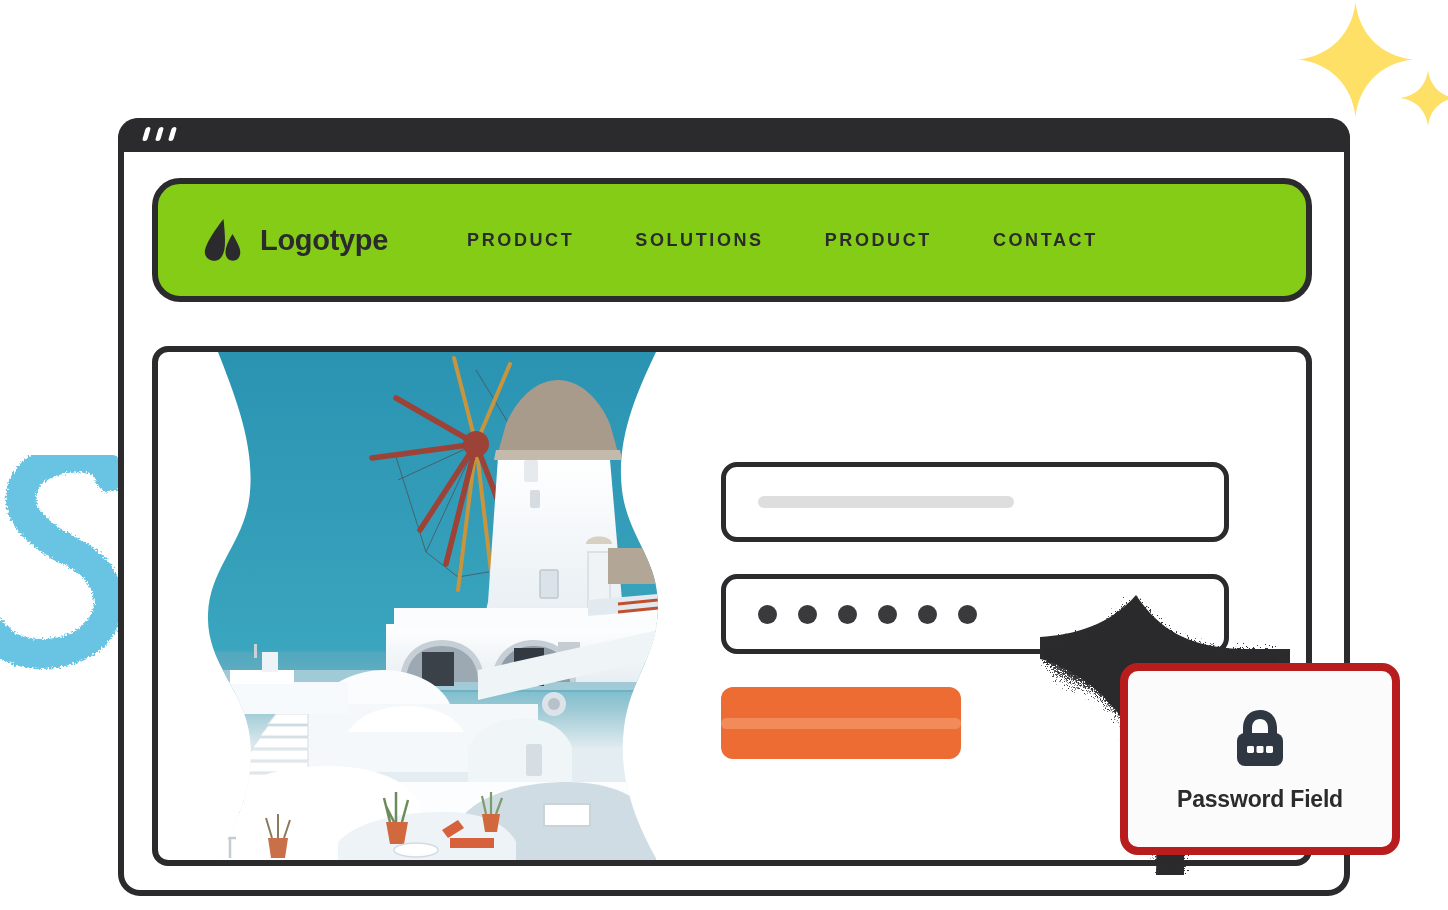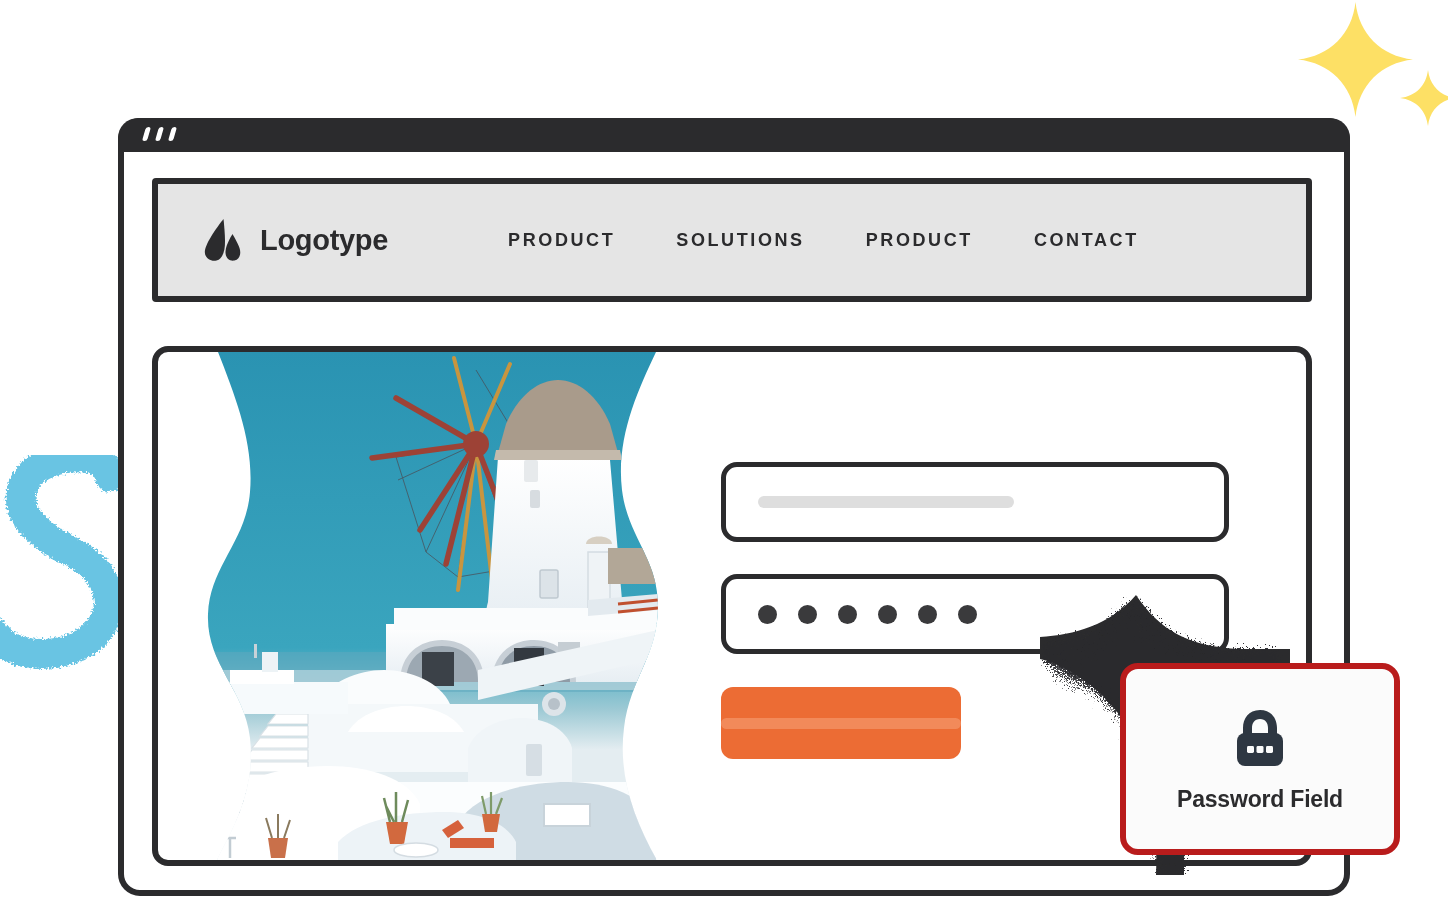--- a/index.html
+++ b/index.html
@@ -40,35 +40,35 @@
     background:#ffffff;
     border-radius:3px;
     transform:skewX(-16deg);
   }
 
   
   .navbar {
     position:absolute;
     left:28px; top:54px;
     width:1160px; height:124px;
-    background:#e5e5e5;
+    background:#84cc16;
     border:6px solid #2B2B2D;
-    border-radius:4px;
+    border-radius:28px;
     display:flex;
     align-items:center;
   }
   .brand { display:flex; align-items:center; gap:16px; margin-left:44px; }
   .brand-logo { width:42px; height:44px; flex:none; }
   .brand-name {
     font-size:29px; font-weight:bold; color:#2B2B2D;
     letter-spacing:-0.3px;
   }
   .navlinks {
     display:flex; align-items:center;
-    margin-left:120px;
+    margin-left:79px;
     gap:61px;
   }
   .navlink {
     font-size:18px; font-weight:bold; color:#2B2B2D;
     letter-spacing:2.6px;
     white-space:nowrap;
     cursor:pointer;
   }
 
   
@@ -126,21 +126,21 @@
 
   
   .dissolve { position:absolute; left:1040px; top:585px; pointer-events:none; }
 
   
   .callout {
     position:absolute;
     left:1120px; top:663px;
     width:280px; height:192px;
     background:#FBFBFB;
-    border:6px solid #b91c1c;
+    border:8px solid #b91c1c;
     border-radius:18px;
     display:flex;
     flex-direction:column;
     align-items:center;
     justify-content:center;
     gap:14px;
   }
   .callout-label {
     font-size:23px; font-weight:bold; color:#2B2B2D;
     letter-spacing:-0.2px;

